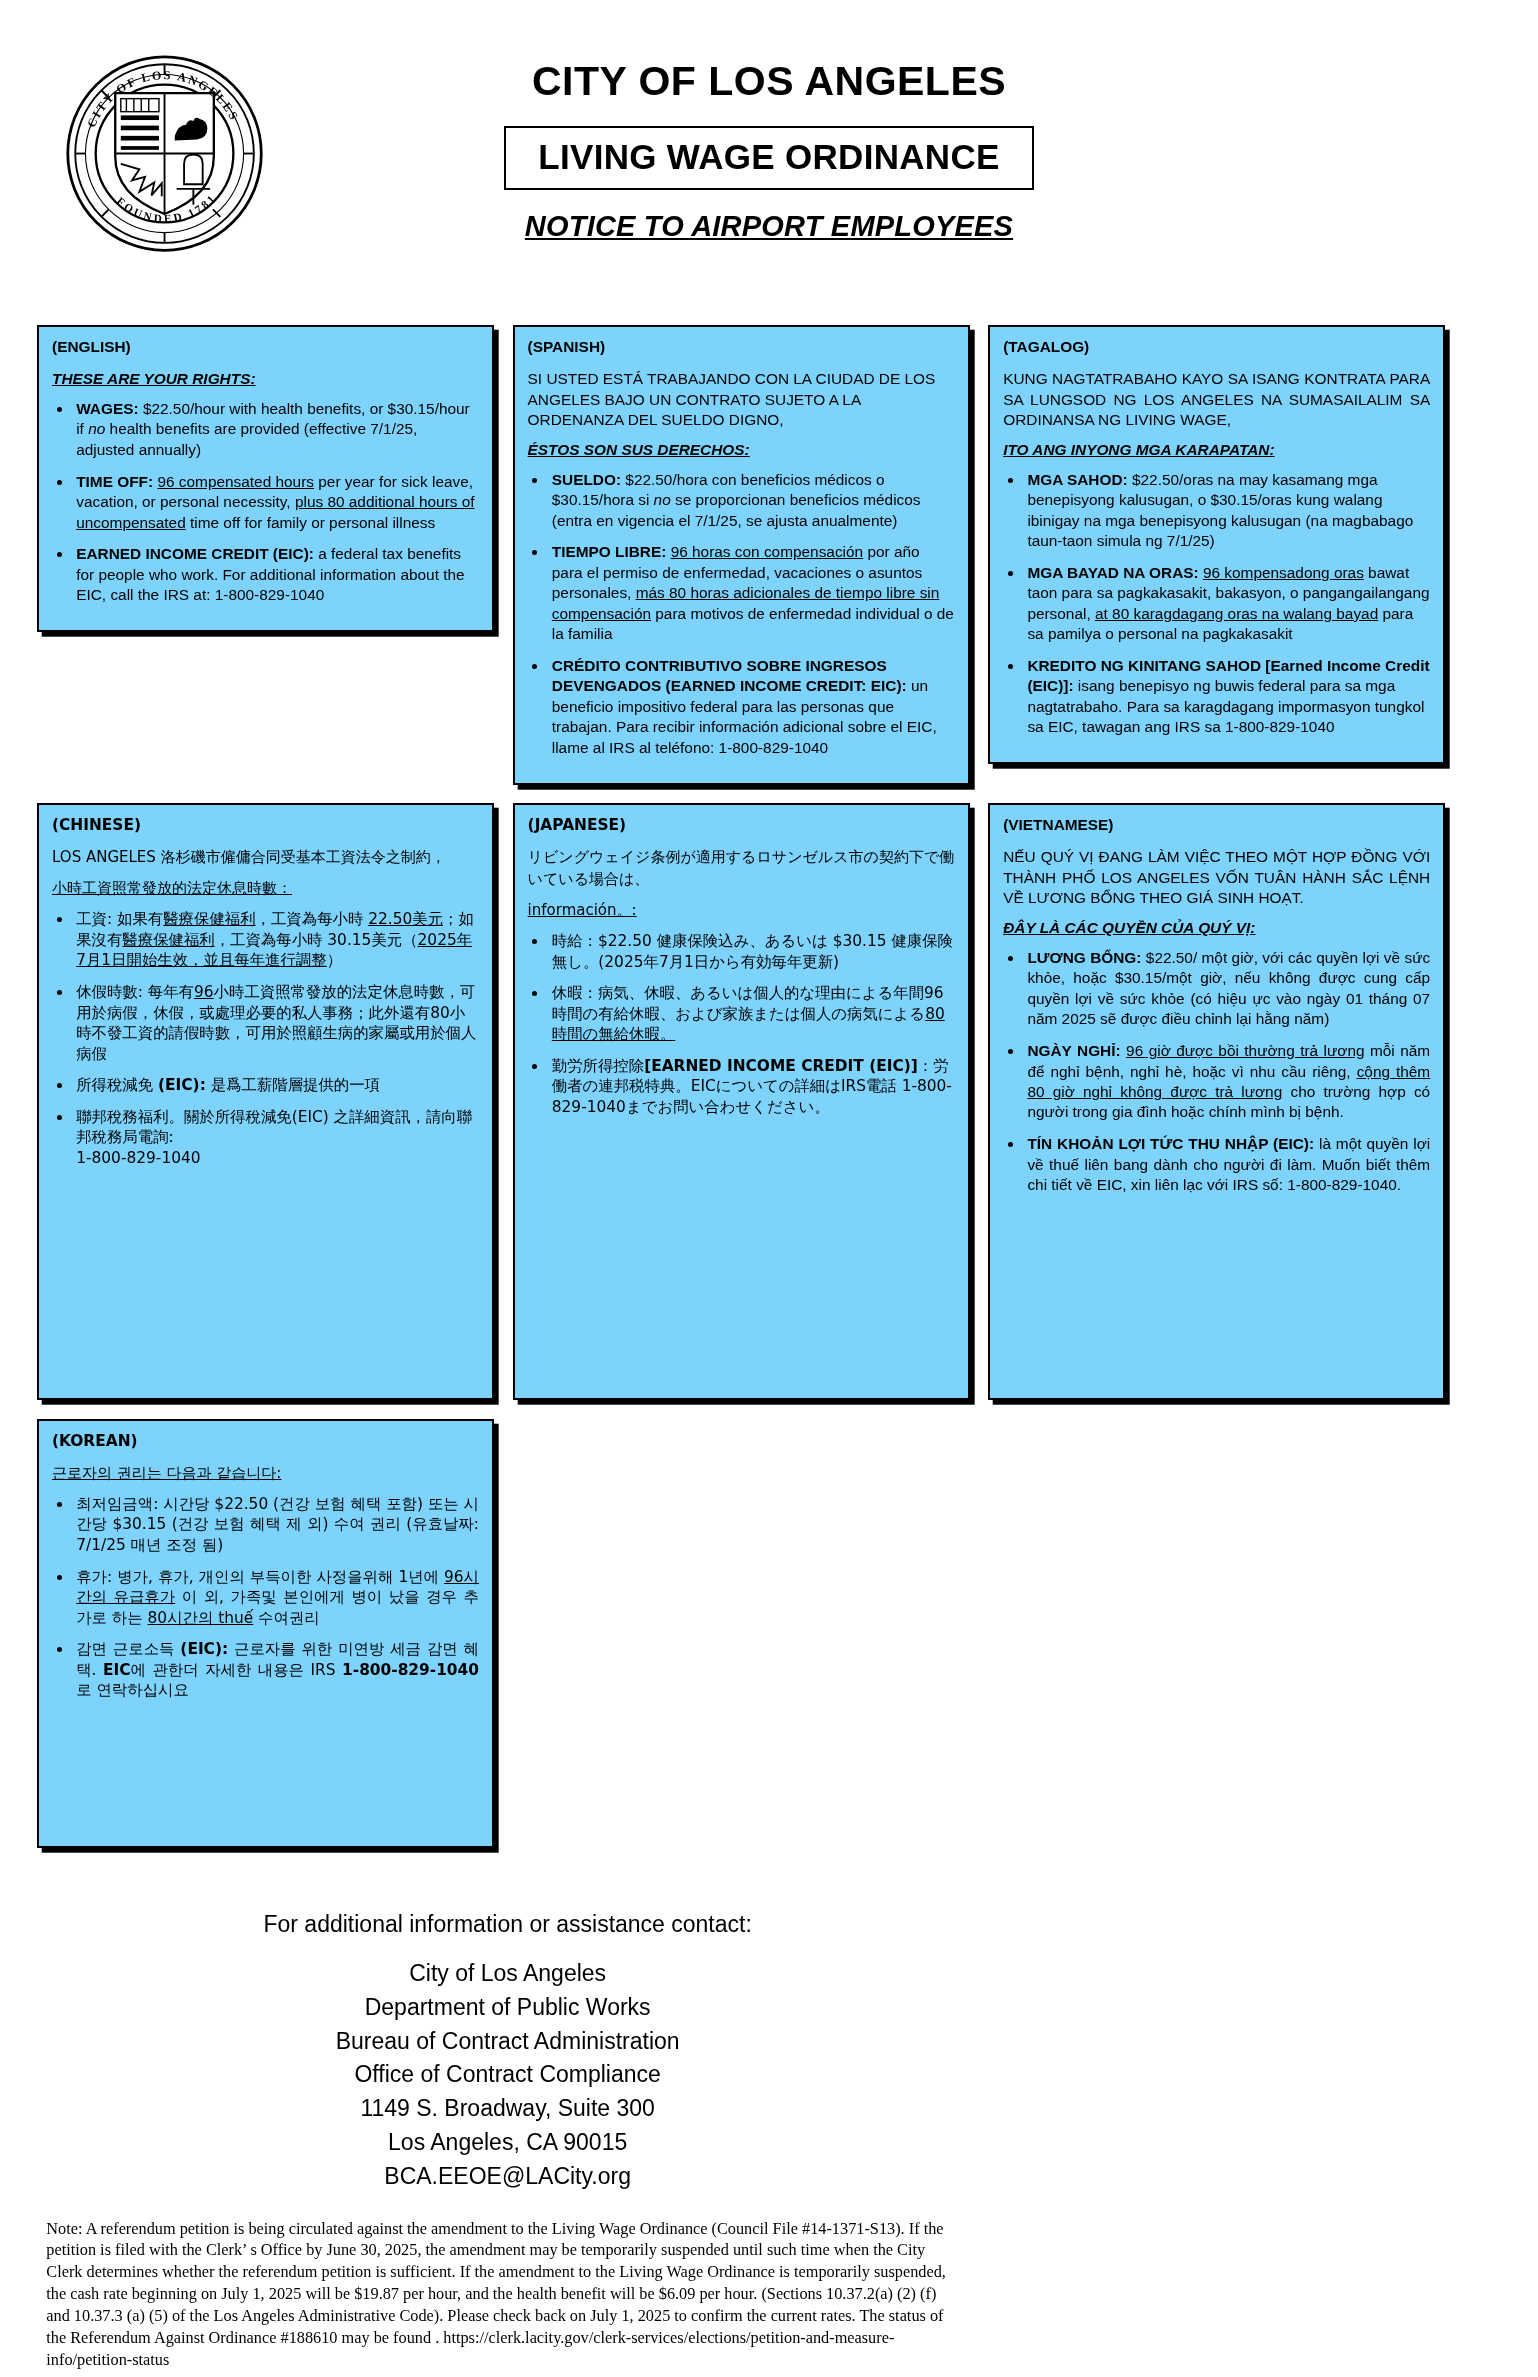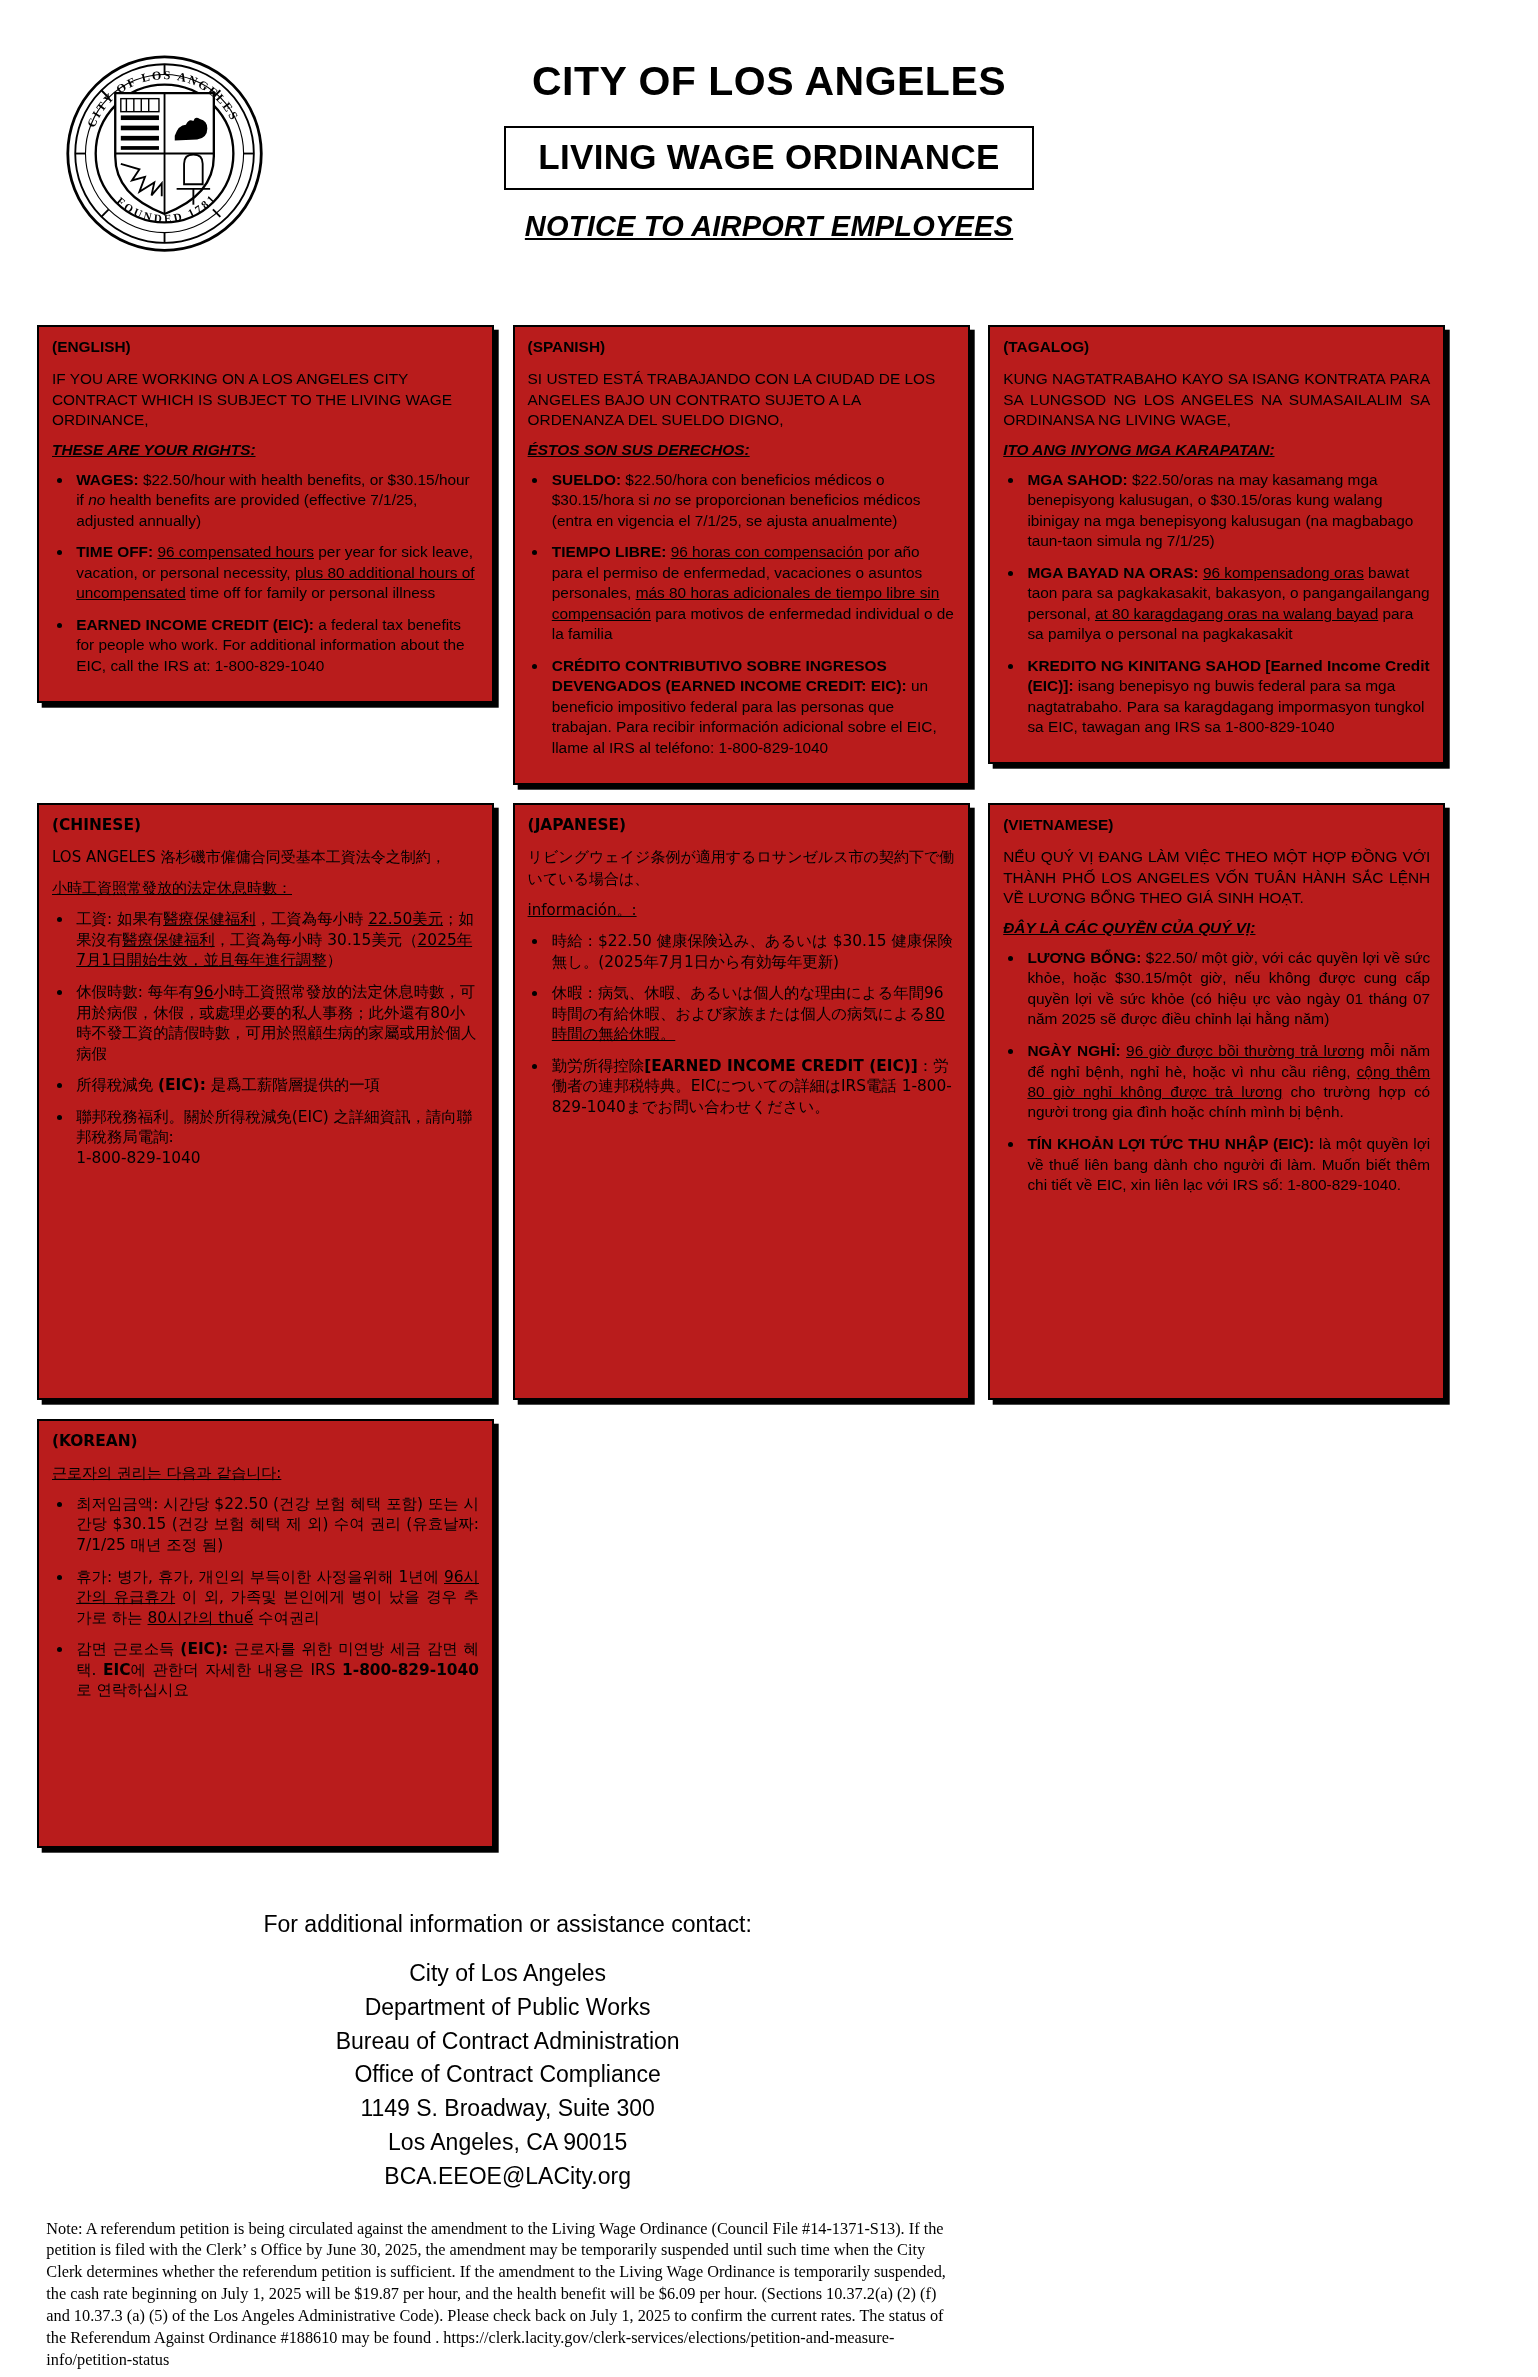--- a/index.html
+++ b/index.html
@@ -65,21 +65,21 @@
   .grid {
     display: flex;
     gap: 18.6px;
     margin-top: 17px;
   }
   .col { width: 457px; }
 
   .lang-box {
     border: 2.8px solid #000;
     padding: 11.2px 13px 13px 13px;
-    background: #b91c1c;
+    background: #7dd3fc;
     box-shadow: 4.7px 4.7px 0 #000;
     position: relative;
   }
   .lang-label {
     font-size: 15.4px;
     font-weight: bold;
     margin-bottom: 13px;
   }
   .lang-box p {
     margin: 0 0 9.3px 0;
@@ -214,21 +214,20 @@
       <div class="title-box">LIVING WAGE ORDINANCE</div>
     </div>
     <div class="subtitle">NOTICE TO AIRPORT EMPLOYEES</div>
   </div>
 
   <div class="grid">
 
     <div class="col">
       <div class="lang-box">
         <div class="lang-label">(ENGLISH)</div>
-        <p>IF YOU ARE WORKING ON A LOS ANGELES CITY CONTRACT WHICH IS SUBJECT TO THE LIVING WAGE ORDINANCE,</p>
         <p class="rights-head">THESE ARE YOUR RIGHTS:</p>
         <ul class="rights">
           <li><span class="b">WAGES:</span> $22.50/hour with health benefits, or $30.15/hour if <span class="i">no</span> health benefits are provided (effective 7/1/25, adjusted annually)</li>
           <li><span class="b">TIME OFF:</span> <span class="u">96 compensated hours</span> per year for sick leave, vacation, or personal necessity, <span class="u">plus 80 additional hours of uncompensated</span> time off for family or personal illness</li>
           <li><span class="b">EARNED INCOME CREDIT (EIC):</span> a federal tax benefits for people who work. For additional information about the EIC, call the IRS at: 1-800-829-1040</li>
         </ul>
       </div>
     </div>
 
     <div class="col">

